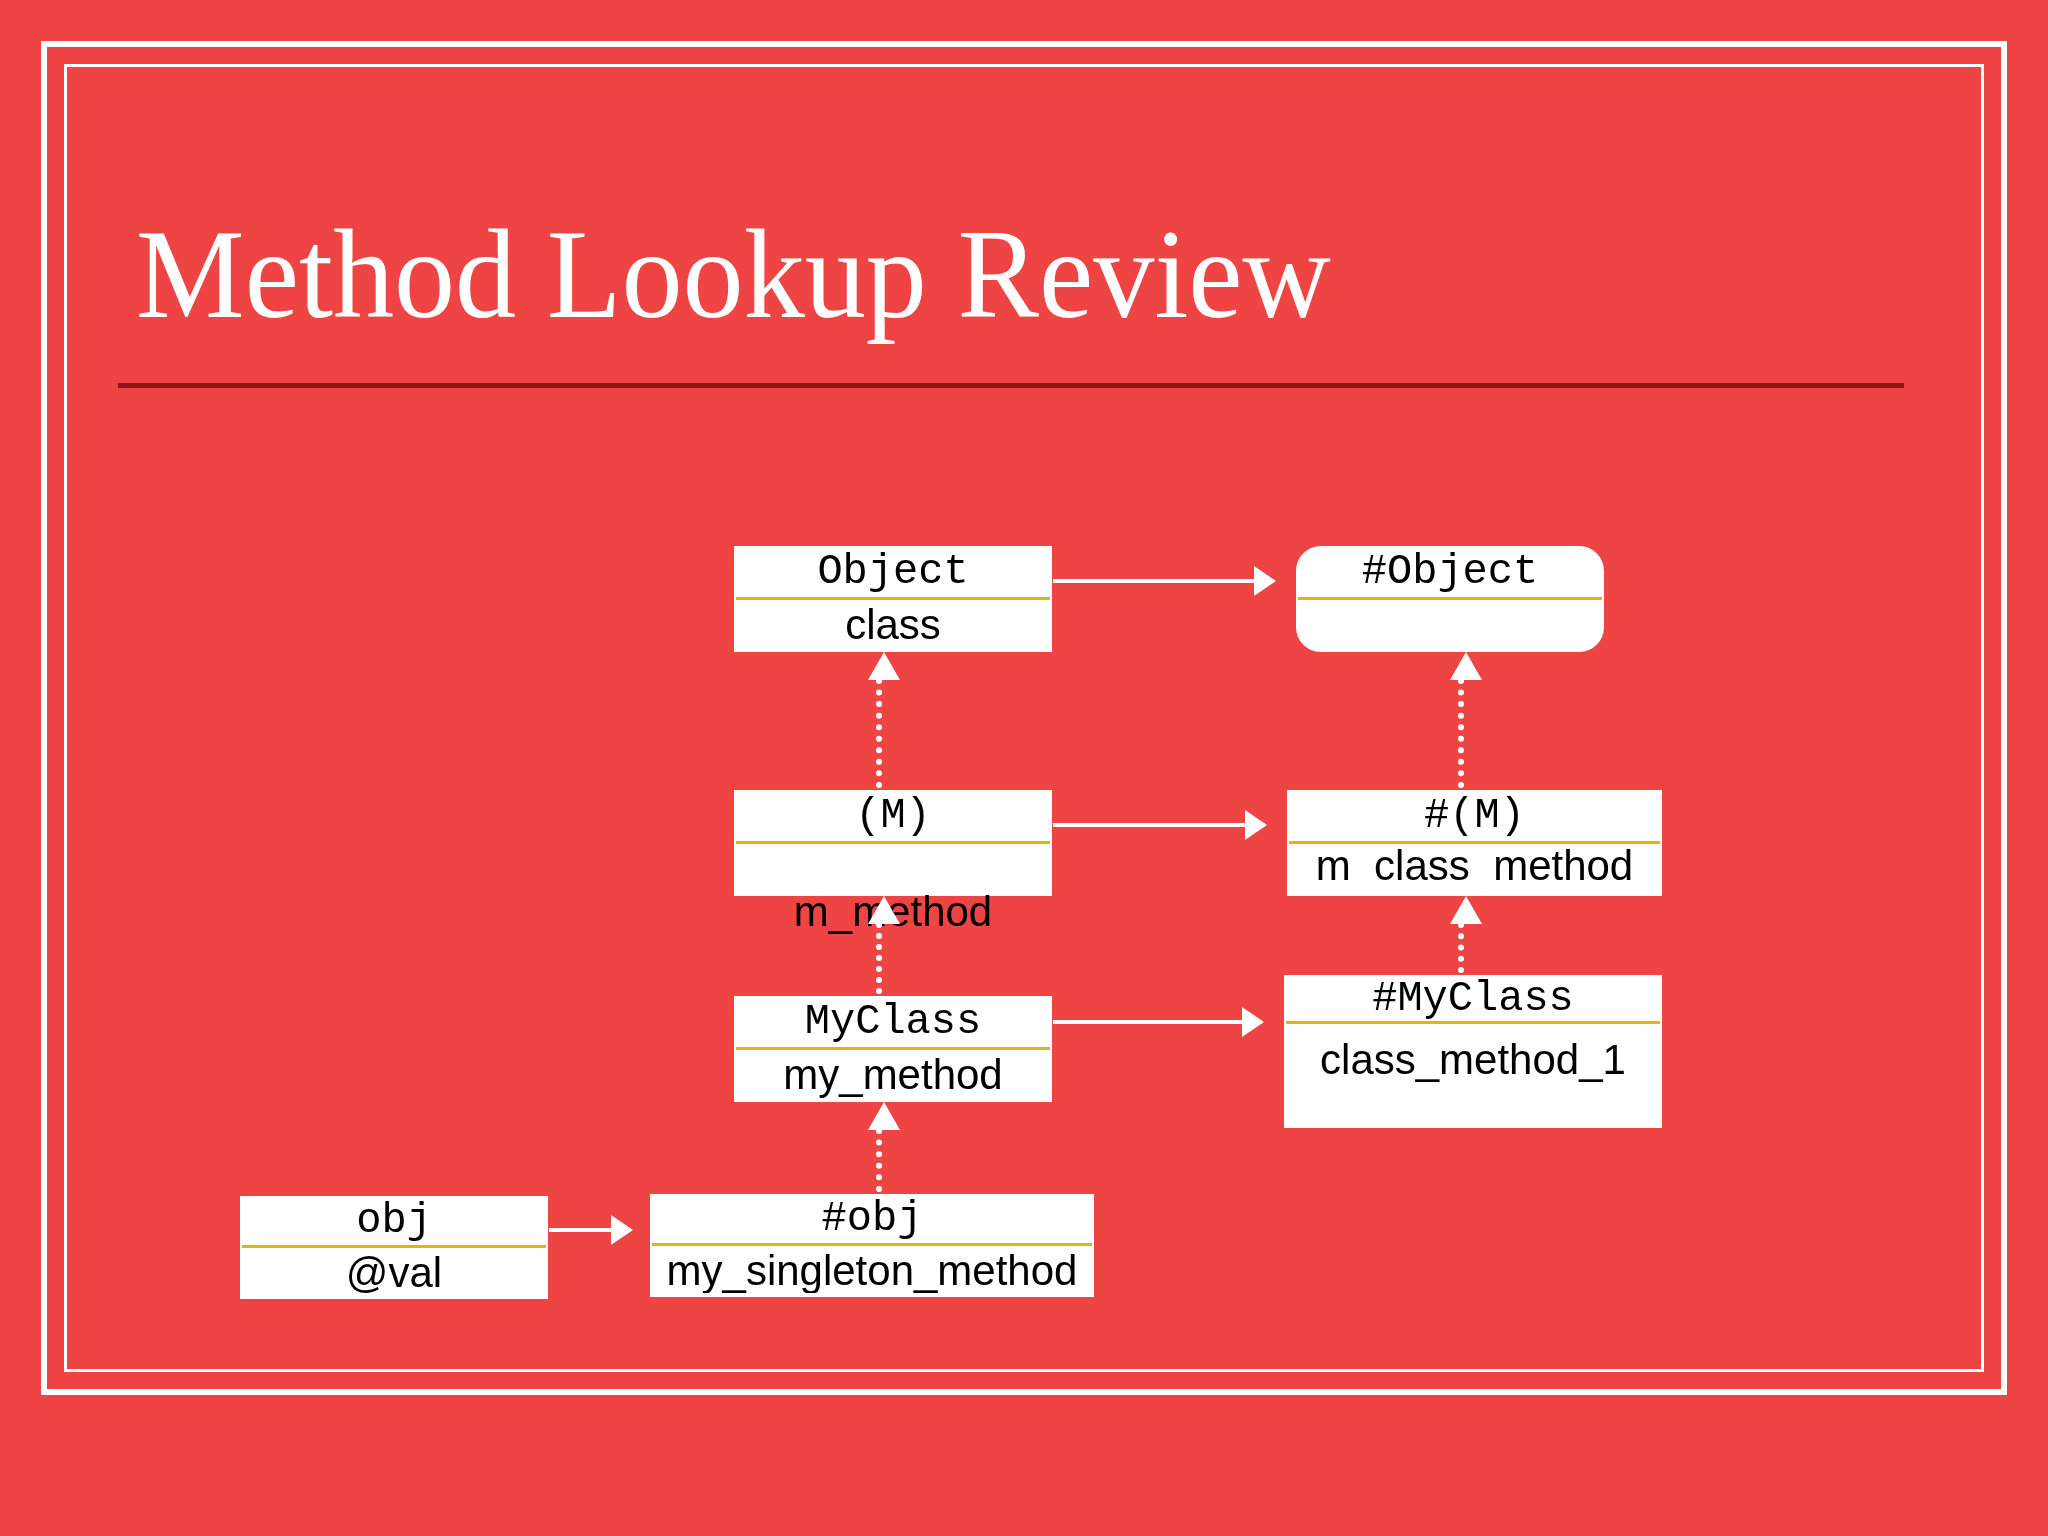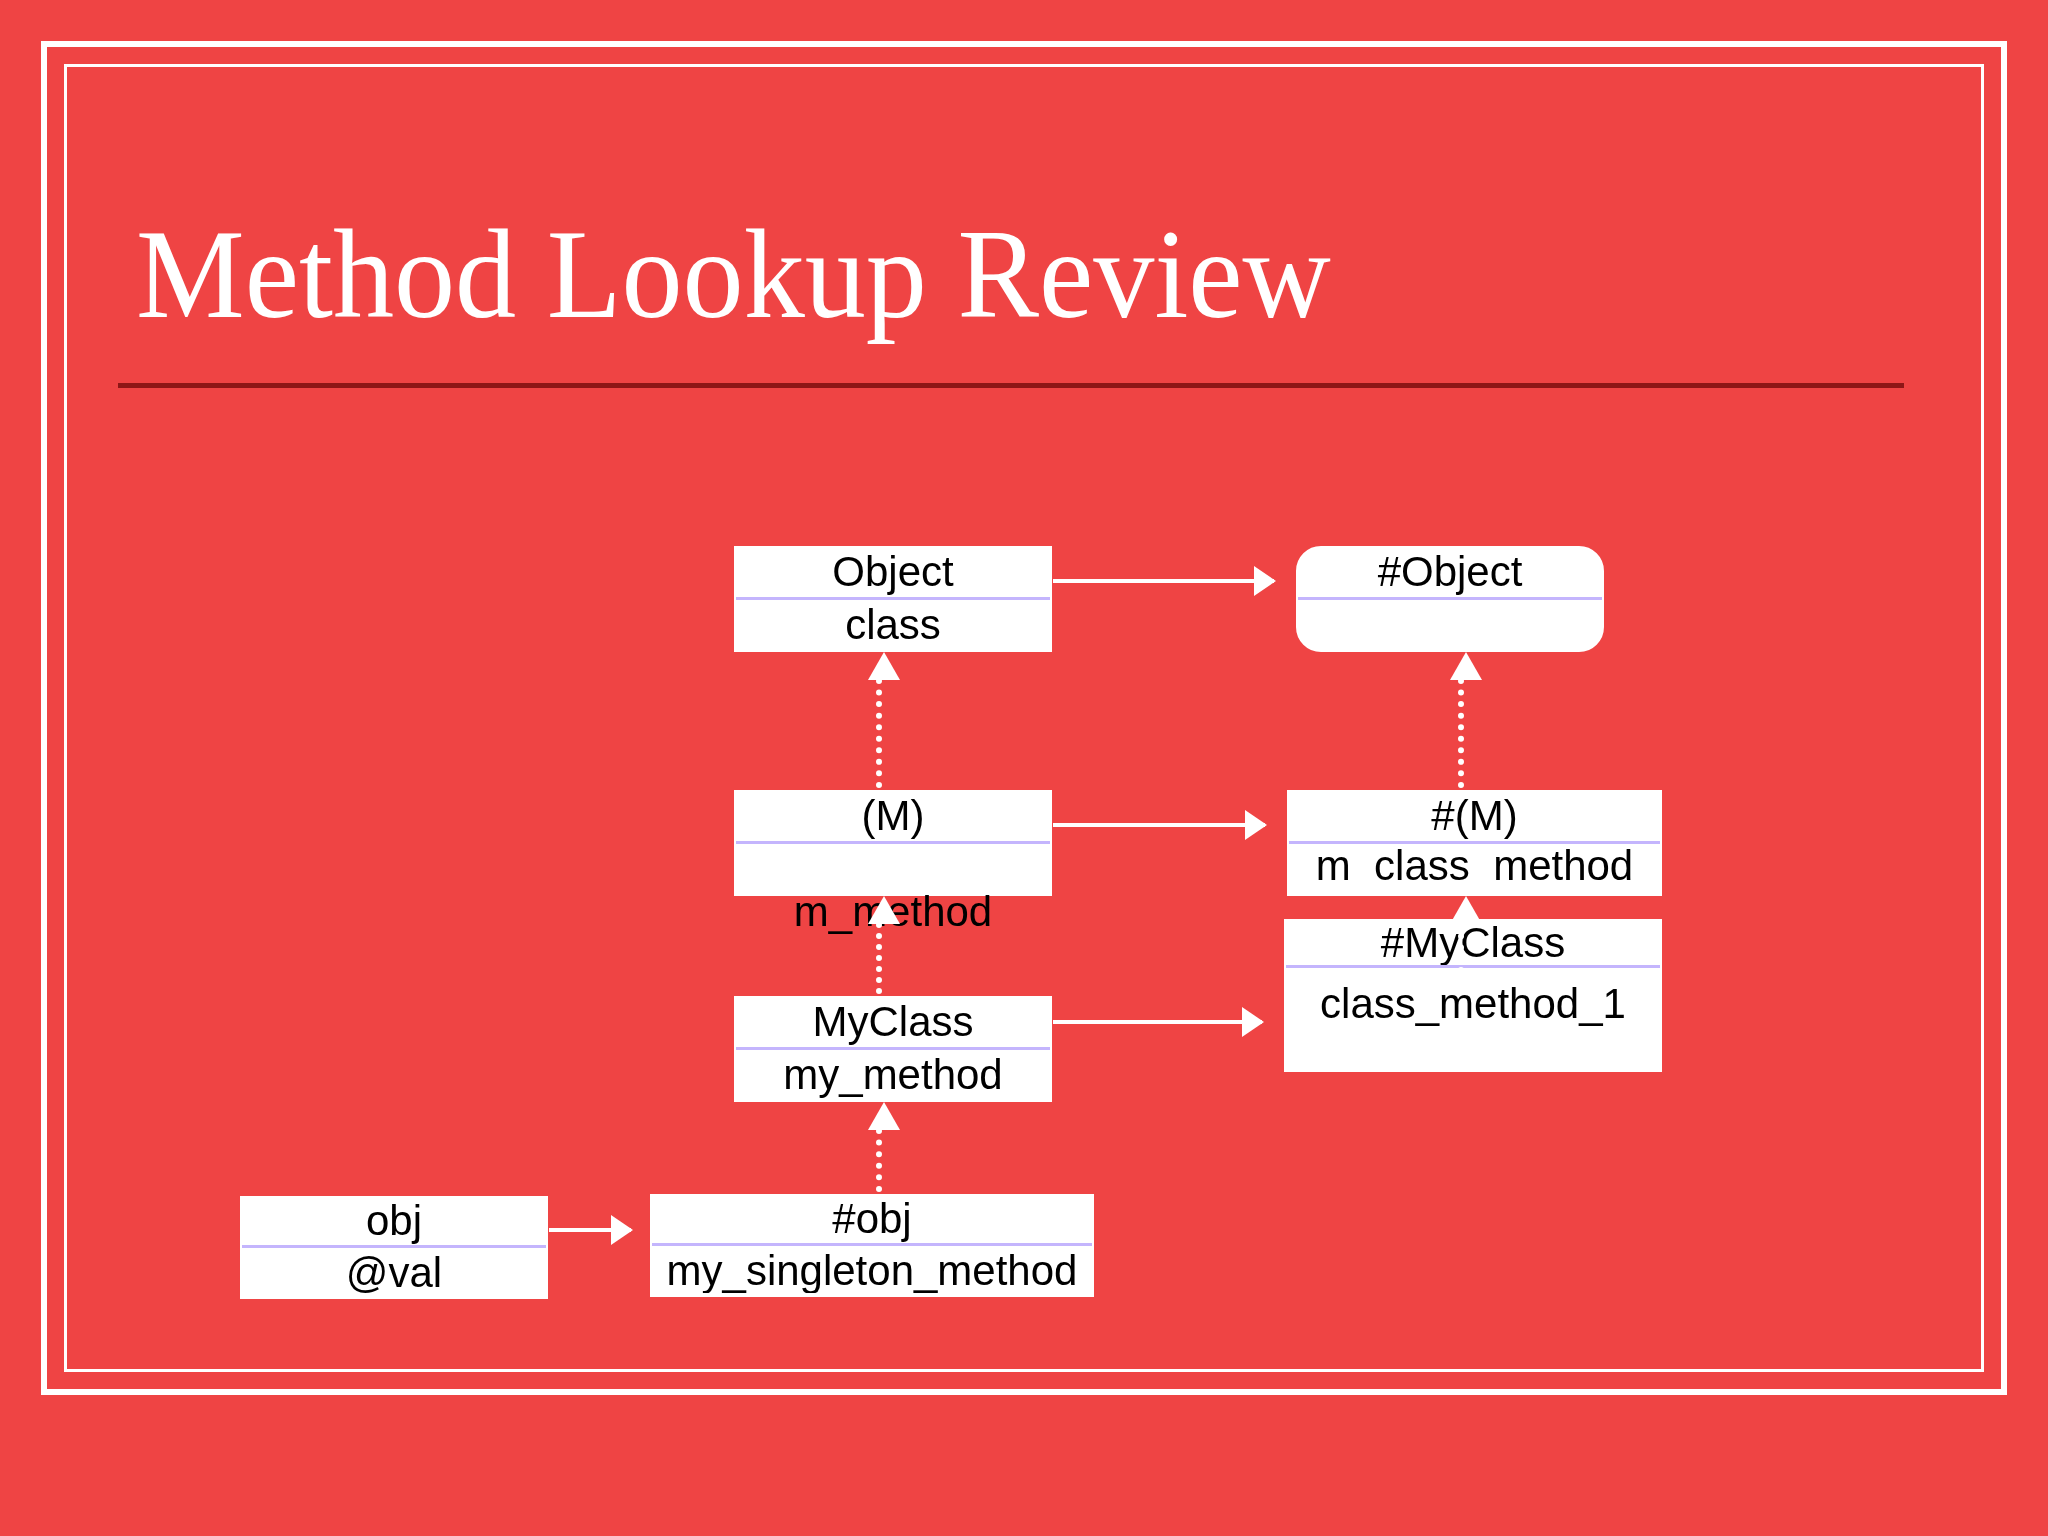--- a/index.html
+++ b/index.html
@@ -77,21 +77,22 @@
     display: flex;
     align-items: center;
     justify-content: center;
     font-size: 42px;
     line-height: 1.05;
     color: #000000;
     overflow: hidden;
     white-space: nowrap;
   }
   .box .cell.head {
-    border-bottom: 3px solid #c4b5fd;
+    border-bottom: 3px solid #eab308;
+    font-family: Liberation Mono, monospace;
   }
   .box .cell.body {
     flex-direction: column;
     justify-content: center;
   }
   .box .cell.body .line {
     width: 100%;
     text-align: center;
     overflow: hidden;
     white-space: nowrap;
@@ -179,21 +180,21 @@
 
   <div class="v-dotted" style="left:1458px; top:678px; height:110px;"></div>
 
   <div class="box" style="left:734px; top:996px; width:318px; height:106px;">
     <div class="cell head" style="height:52px;">MyClass</div>
     <div class="cell body" style="height:51px;">
       <div class="line">my_method</div>
     </div>
   </div>
 
-  <div class="box" style="left:1284px; top:919px; width:378px; height:153px;">
+  <div class="box" style="left:1284px; top:975px; width:378px; height:153px;">
     <div class="cell head" style="height:47px;">#MyClass</div>
     <div class="cell body" style="height:73px;">
       <div class="line">class_method_1</div>
     </div>
   </div>
 
   <div class="h-arrow" style="left:1053px; top:1020px; width:209px;"></div>
 
   <div class="v-dotted" style="left:876px; top:922px; height:72px;"></div>
 

